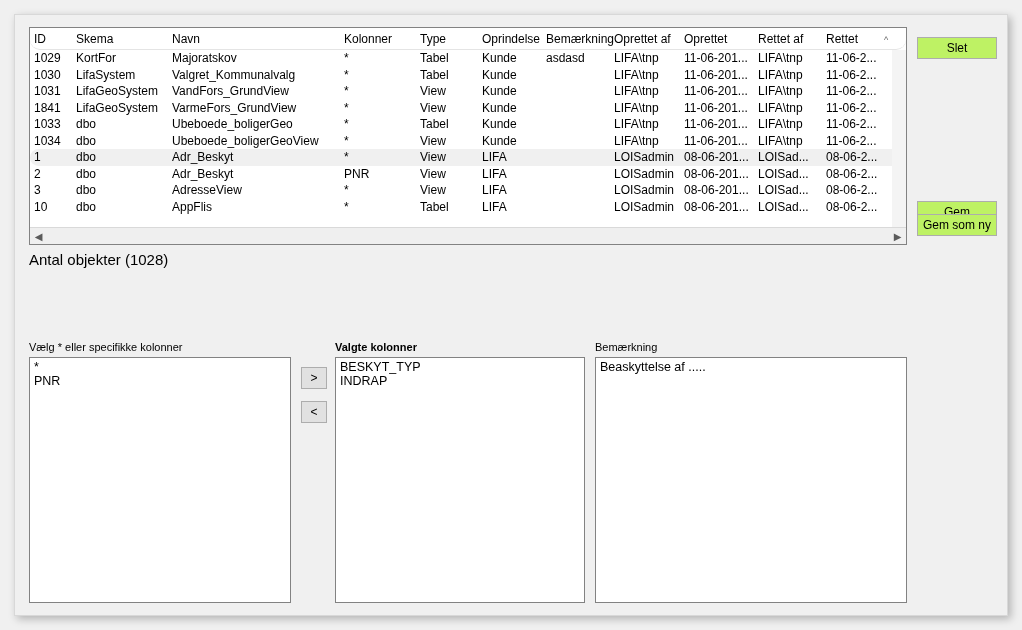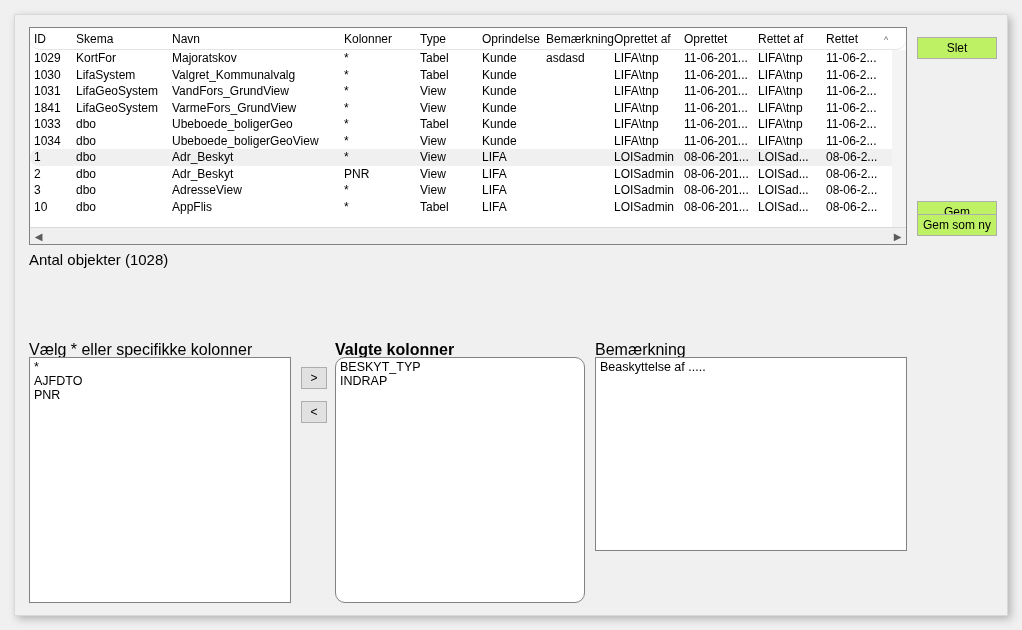--- a/index.html
+++ b/index.html
@@ -109,37 +109,37 @@
       font: inherit;
       text-align: center;
       cursor: default;
     }
     #btn-slet { top: 22px; }
     #btn-gem  { top: 186px; text-align: center; }
     #btn-gemny{ top: 199px; }
     
     .section-label {
       position: absolute;
-      font-size: 16px;
+      font-size: 11px;
     }
     #lbl-avail { left: 14px;  top: 326px; }
     #lbl-sel   { left: 320px; top: 326px; font-weight: bold; }
     #lbl-rem   { left: 580px; top: 326px; }
     .listbox {
       position: absolute;
       border: 1px solid #828282;
       background: #fff;
       font-size: 12.5px;
       padding: 2px 4px;
       line-height: 14px;
       overflow: hidden;
     }
     #lb-avail { left: 14px;  top: 342px; width: 262px; height: 246px; }
-    #lb-sel   { left: 320px; top: 342px; width: 250px; height: 246px; border-radius: 10px; }
-    #tb-rem   { left: 580px;  top: 342px; width: 312px; height: 194px; }
+    #lb-sel   { left: 320px; top: 342px; width: 250px; height: 246px; }
+    #tb-rem   { left: 580px;  top: 342px; width: 312px; height: 246px; }
     .move-btn {
       position: absolute;
       left: 286px;
       width: 26px; height: 22px;
       border: 1px solid #adadad;
       background: #e1e1e1;
       font: inherit;
       text-align: center;
       line-height: 20px;
     }
@@ -323,21 +323,20 @@
   <button id="btn-slet" class="btn">Slet</button>
   <button id="btn-gem" class="btn">Gem</button>
   <button id="btn-gemny" class="btn">Gem som ny</button>
 
   <div id="lbl-avail" class="section-label">Vælg * eller specifikke kolonner</div>
   <div id="lbl-sel" class="section-label">Valgte kolonner</div>
   <div id="lbl-rem" class="section-label">Bemærkning</div>
 
   <div id="lb-avail" class="listbox">
       <div>*</div>
-      <div>AJFDTO</div>
       <div>PNR</div>
     </div>
 
   <button id="btn-add" class="move-btn">&gt;</button>
   <button id="btn-rem" class="move-btn">&lt;</button>
 
   <div id="lb-sel" class="listbox">
       <div>BESKYT_TYP</div>
       <div>INDRAP</div>
     </div>

